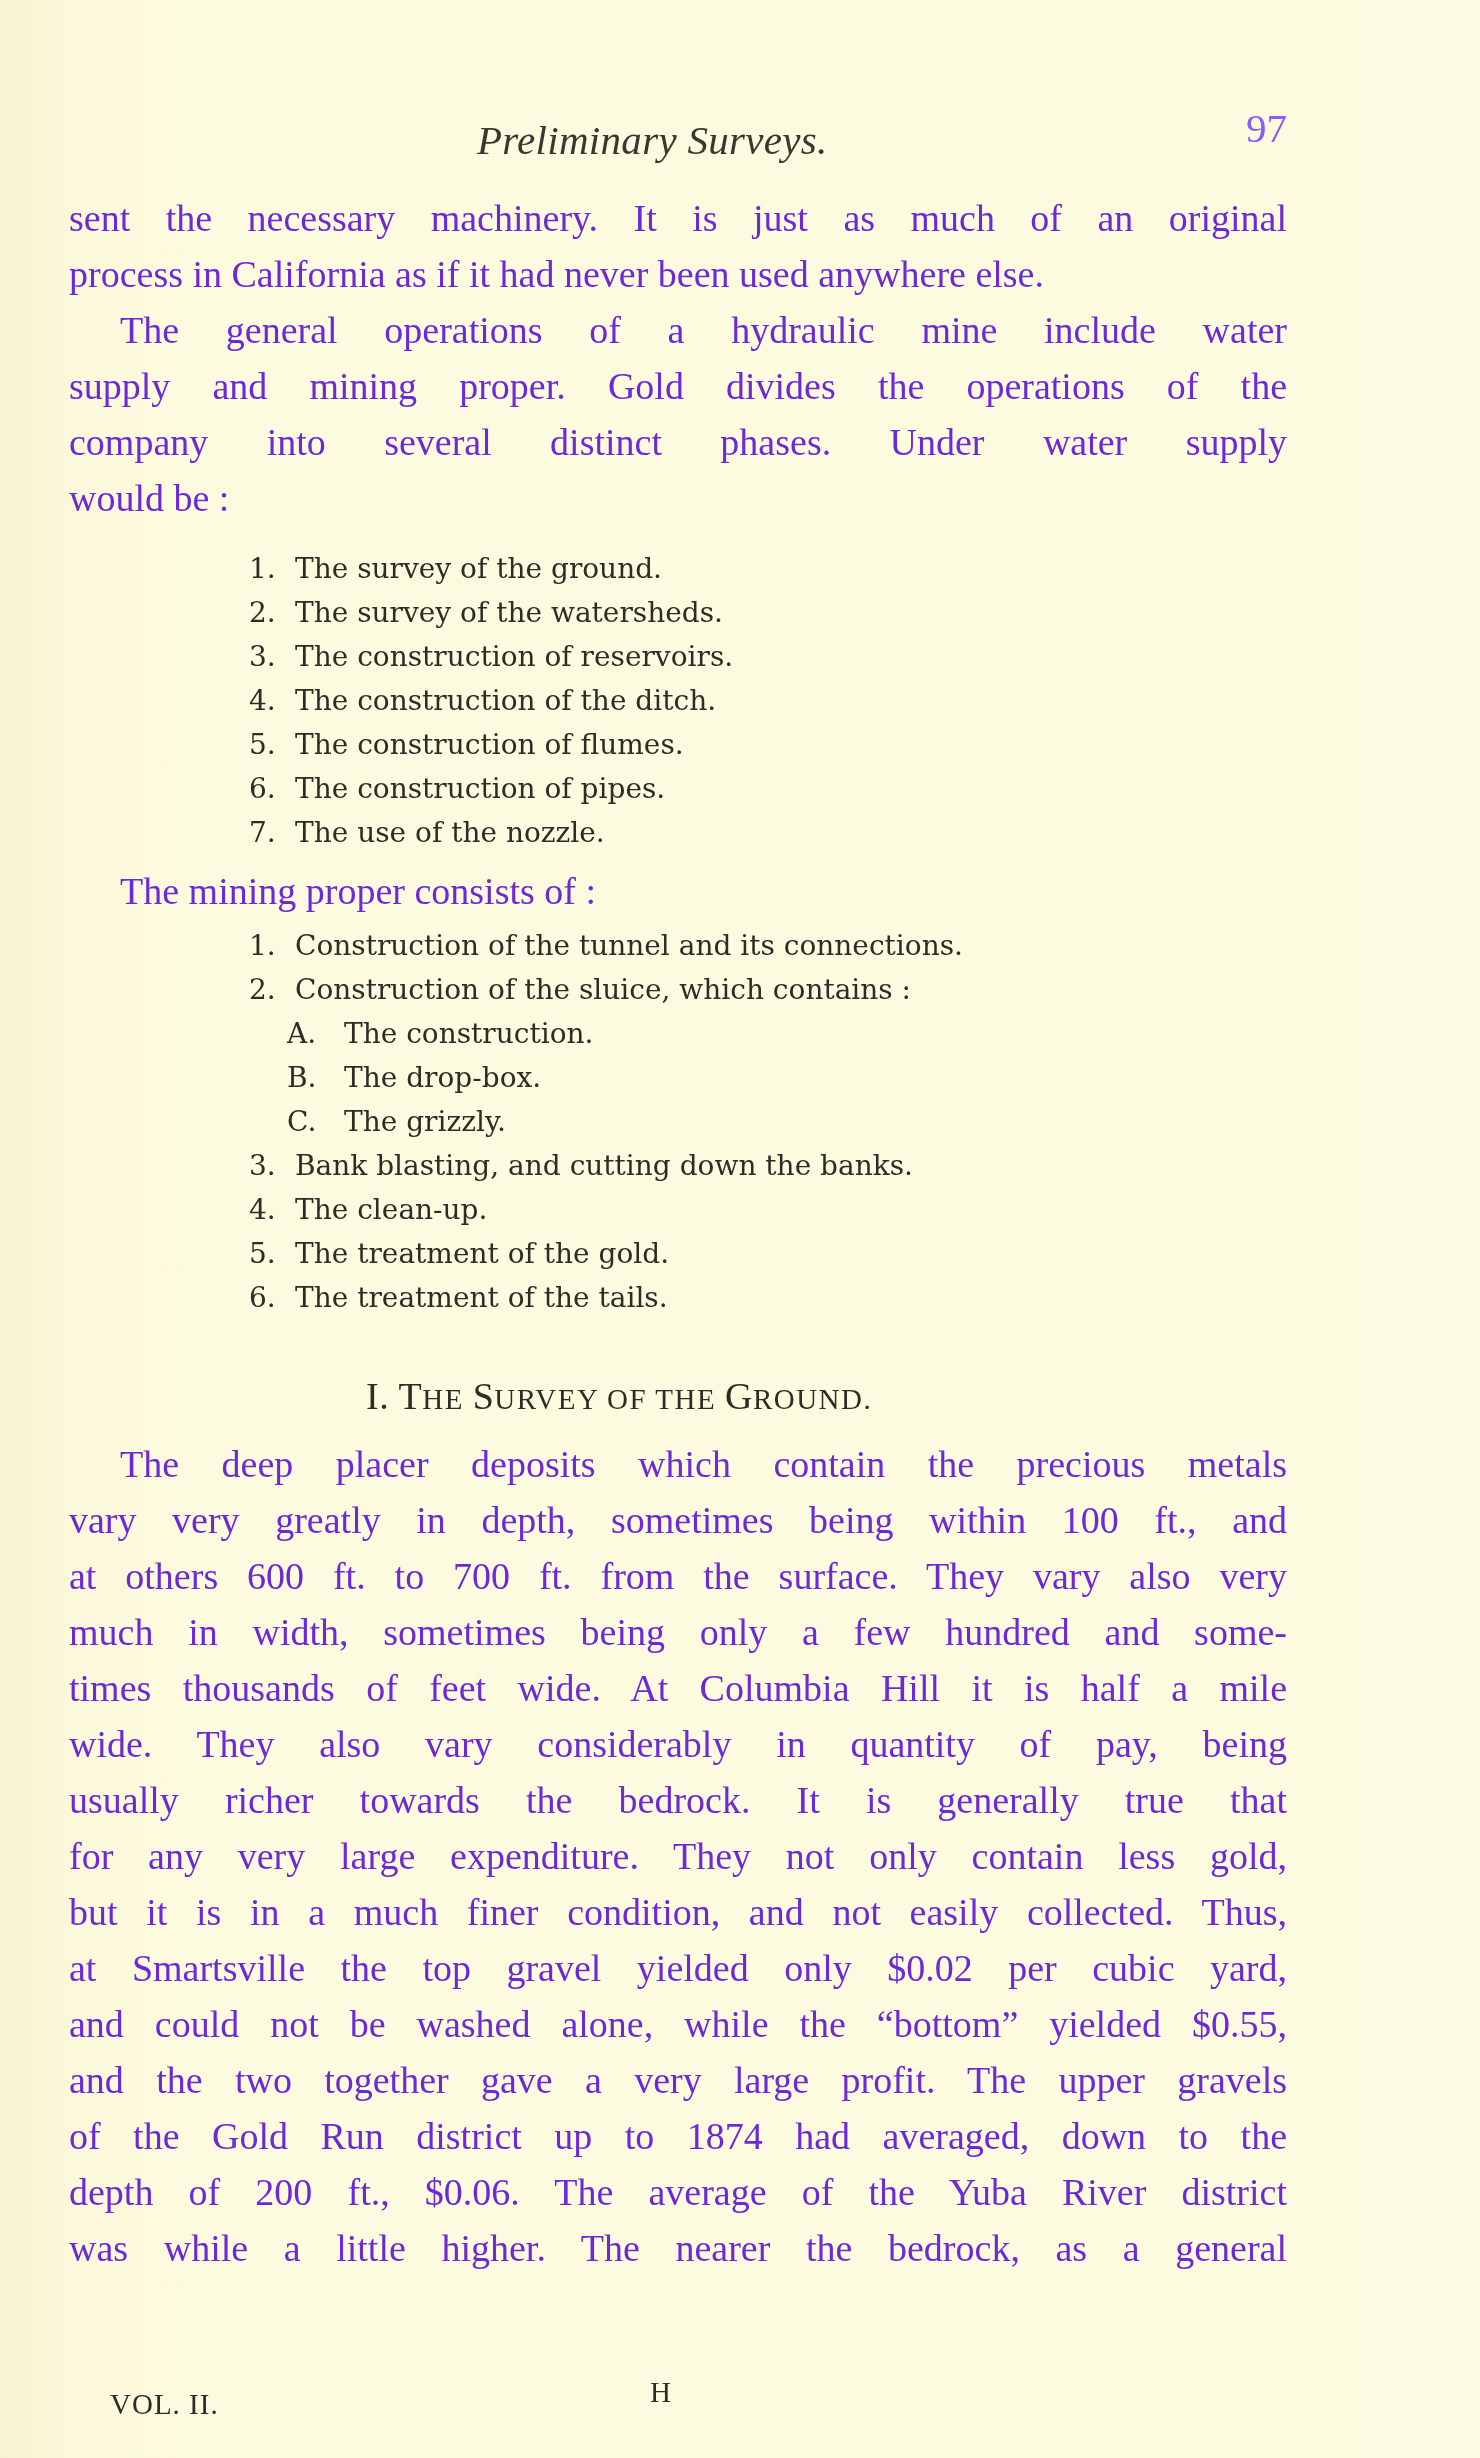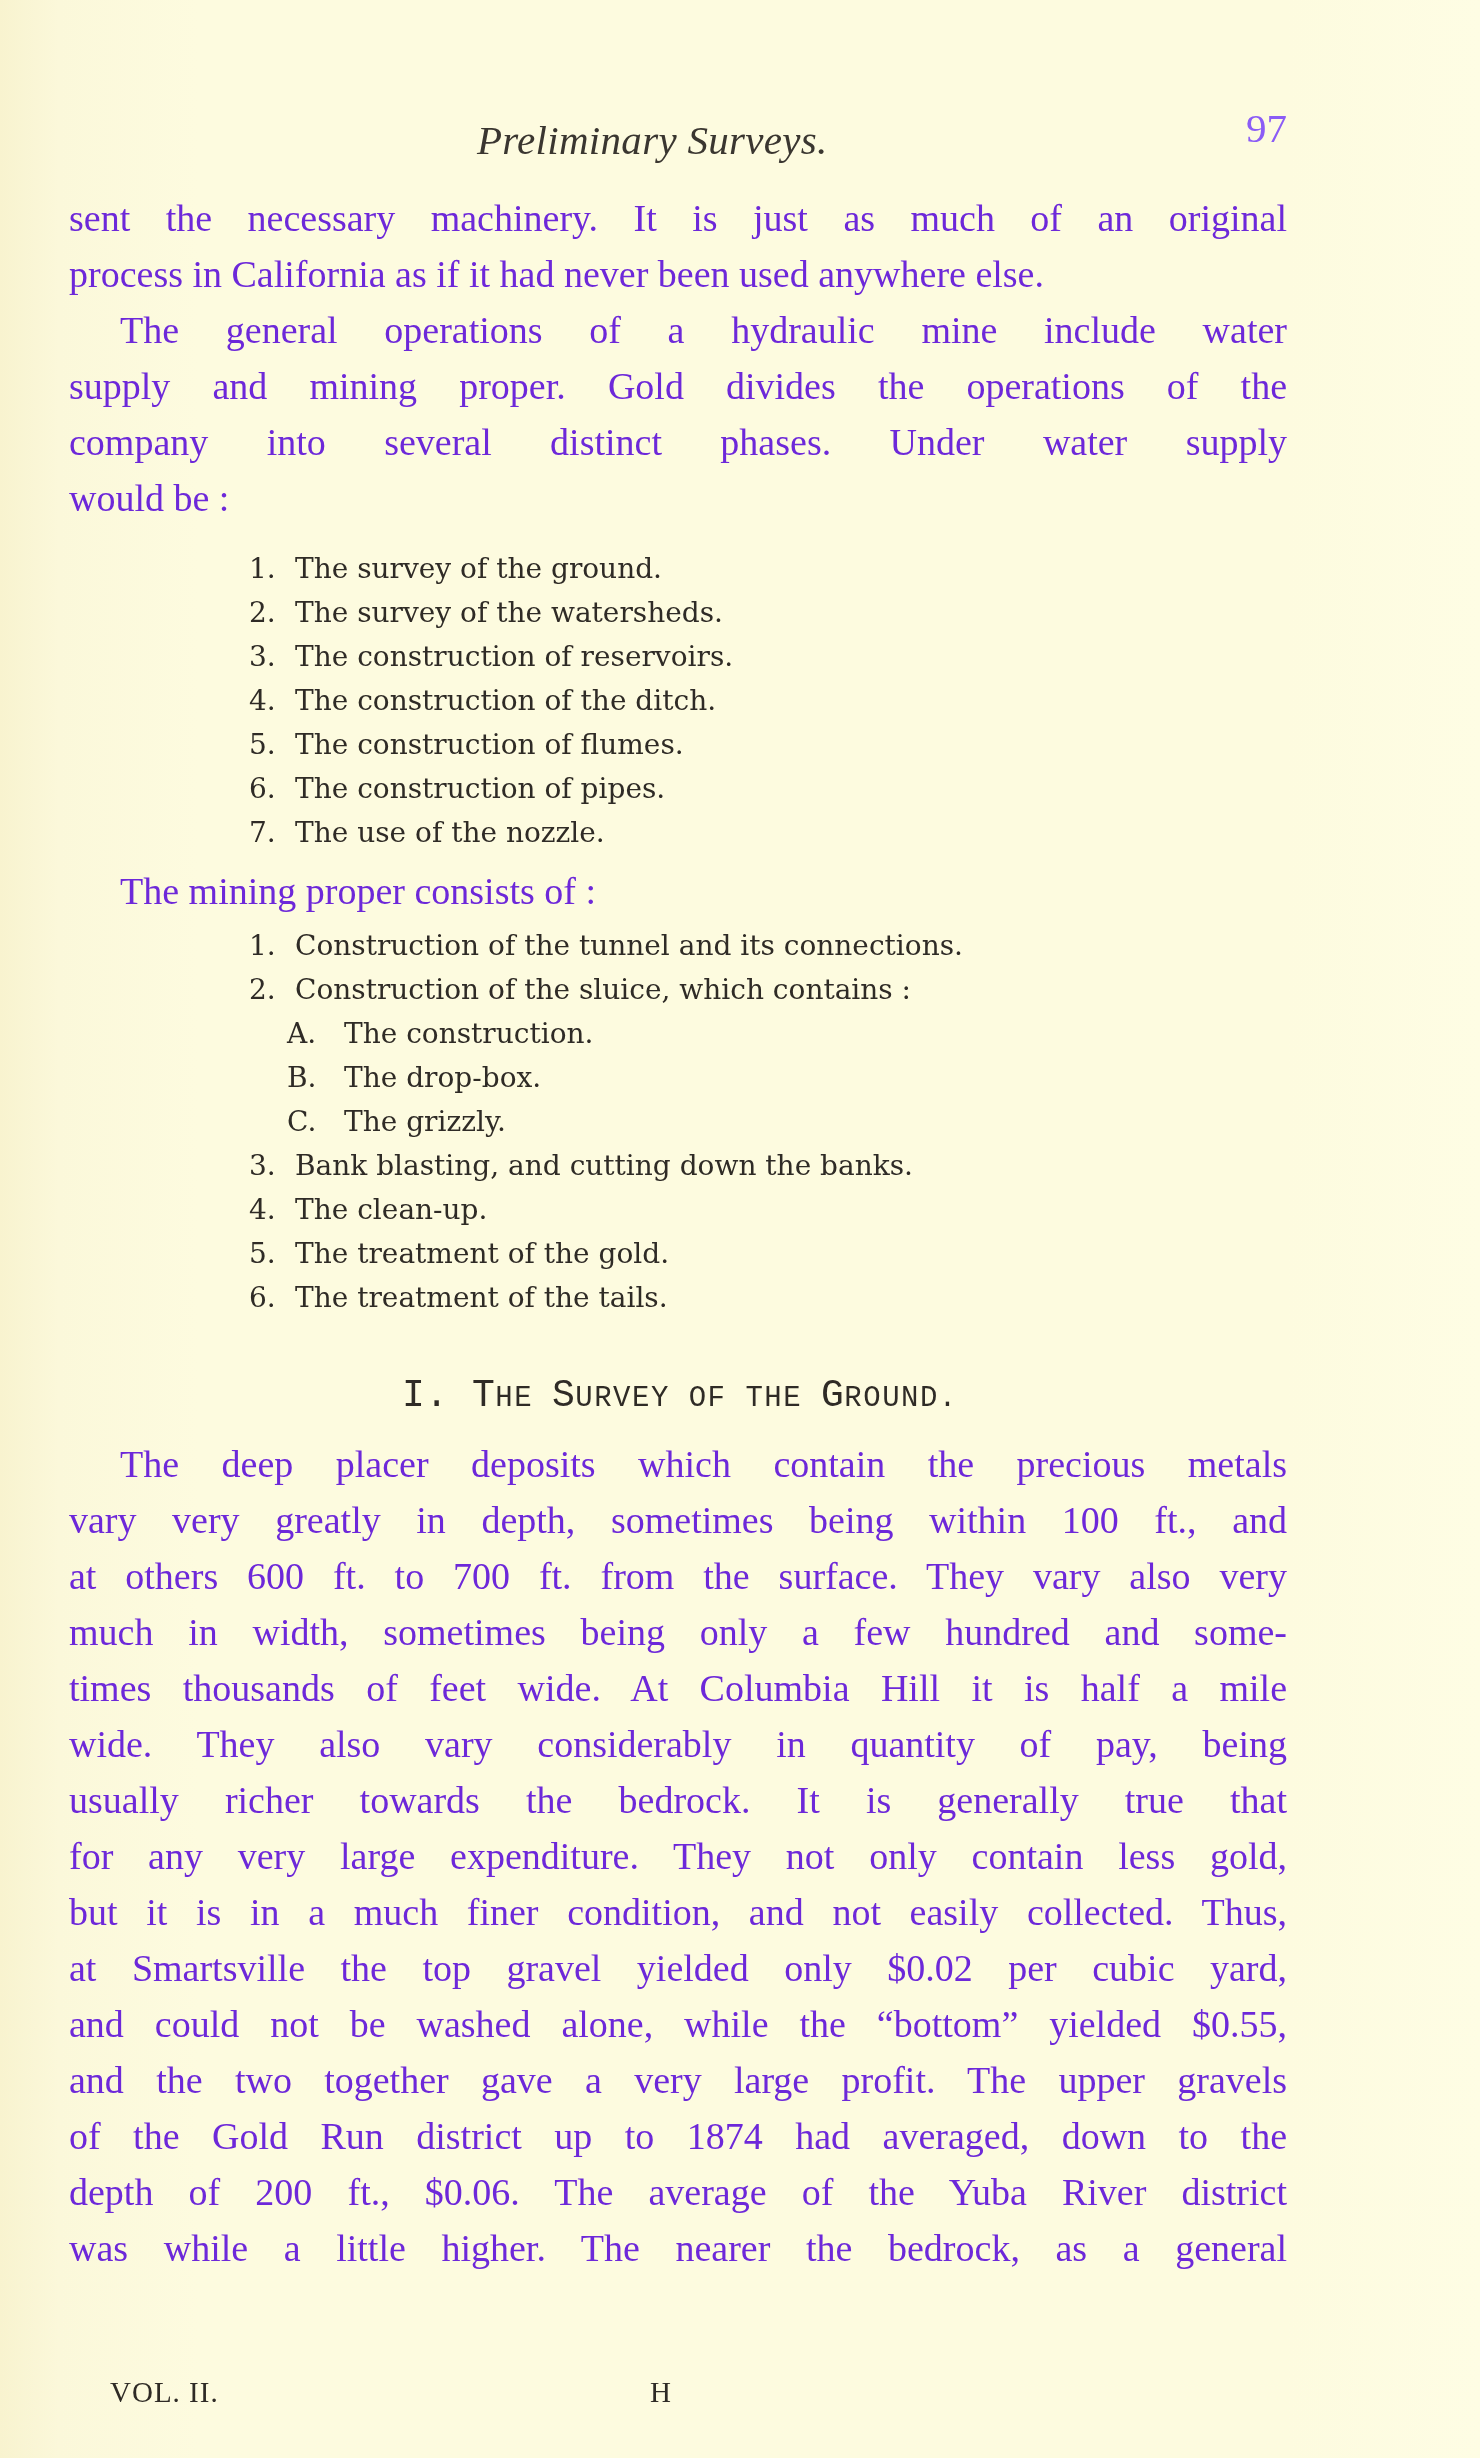--- a/index.html
+++ b/index.html
@@ -89,44 +89,43 @@
     .sub-item {
       padding-left: 38px;
     }
     .sub-item .list-num {
       width: 57px;
     }
     .section-heading {
       position: absolute;
       top: 1371px;
       left: 366px;
-      font-family: Liberation Mono, monospace;
+      font-family: Liberation Serif, serif;
       font-size: 38px;
       line-height: 50px;
       color: #2f2b26;
       white-space: nowrap;
       letter-spacing: 0.5px;
-      margin-left: 36px;
     }
     .sc {
       font-size: 29px;
       letter-spacing: 1.5px;
     }
     .footer {
       position: absolute;
       top: 2374px;
       left: 110px;
       width: 693px;
       height: 40px;
       font-family: "Liberation Serif", "DejaVu Serif", serif;
       font-size: 29px;
       line-height: 36px;
       color: #2f2b26;
     }
-    .footer-left { position: absolute; left: 0; top: 0; letter-spacing: 1px; }
+    .footer-left { position: absolute; left: 0; top: 12px; letter-spacing: 1px; }
     .footer-signature { position: absolute; left: 540px; top: 0; }
   </style>
 </head>
 <body>
 
 <div class="page">
 
   <div class="running-head">
     <span class="running-title">Preliminary Surveys.</span>
     <span class="page-number">97</span>

